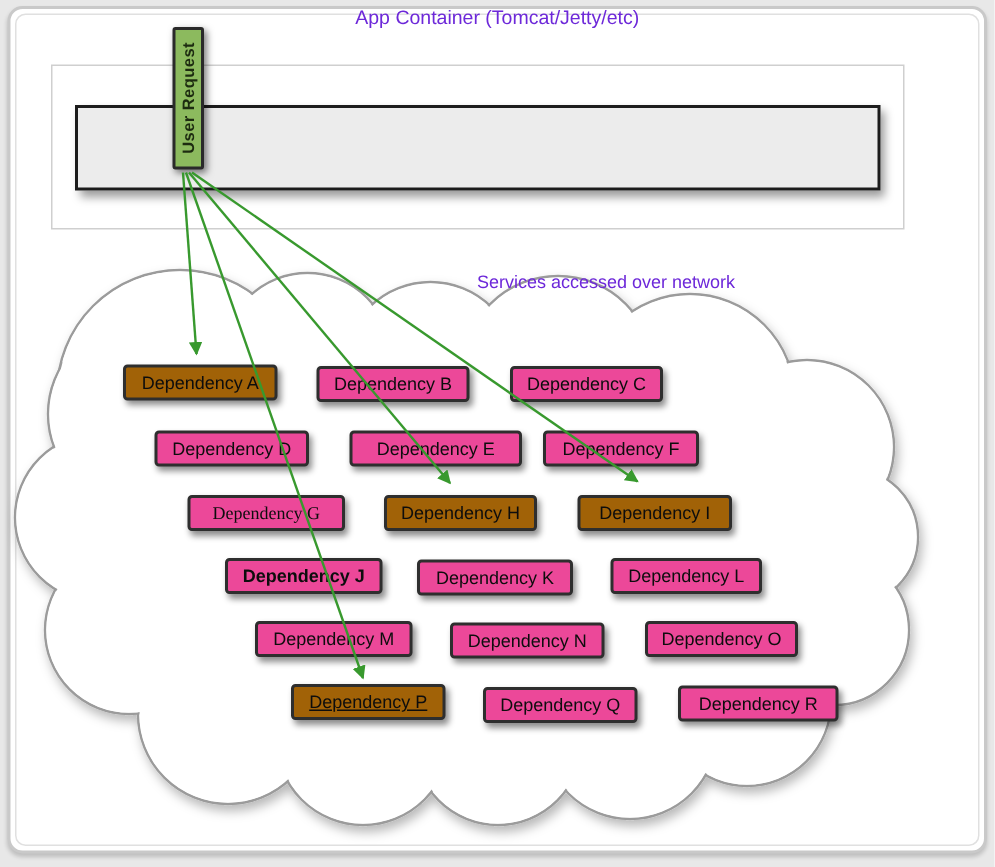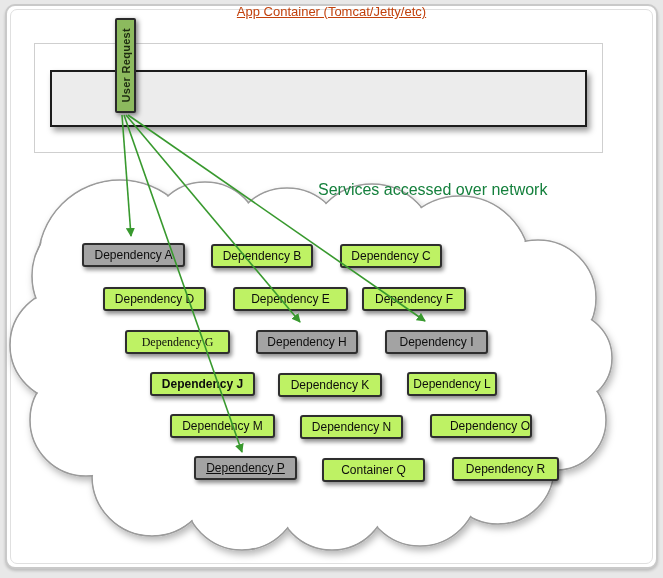--- a/index.html
+++ b/index.html
@@ -18,21 +18,21 @@
     position:absolute;inset:3px;border:1px solid #e0e0e0;border-radius:7px;
   }
 
   
   .app-container{
     position:absolute;left:34px;top:43px;width:567px;height:108px;
     border:1px solid #cfcfcf;background:#ffffff;z-index:2;
   }
   .app-title{
     position:absolute;left:0;top:4px;width:100%;text-align:center;
-    font-size:13px;color:#c2410c;z-index:3;text-decoration:underline;
+    font-size:13px;color:#6d28d9;z-index:3;
   }
   .gray-bar{
     position:absolute;left:50px;top:70px;width:537px;height:57px;
     background:#ececec;border:2px solid #1c1c1c;
     box-shadow:3px 4px 6px rgba(0,0,0,0.4);
     box-sizing:border-box;z-index:3;
   }
   .user-request{
     position:absolute;left:115px;top:18px;width:21px;height:95px;
     background:#8cba5e;border:2px solid #2a2a2a;border-radius:2px;
@@ -42,52 +42,52 @@
   }
   .user-request span{
     writing-mode:vertical-rl;transform:rotate(180deg);
     font-size:11px;font-weight:bold;color:#1d2b10;letter-spacing:0.3px;
     white-space:nowrap;
   }
 
   
   .net-caption{
     position:absolute;left:318px;top:181px;
-    font-size:16px;color:#15803d;z-index:2;
+    font-size:12px;color:#6d28d9;z-index:2;
   }
 
   
   .cloud-svg{position:absolute;left:0;top:0;z-index:1;}
   .arrow-svg{position:absolute;left:0;top:0;z-index:6;pointer-events:none;}
 
   
   .dep{
     position:absolute;height:24px;box-sizing:border-box;
-    background:#bef264;border:2px solid #2e2e2e;border-radius:3px;
+    background:#ec4899;border:2px solid #2e2e2e;border-radius:3px;
     box-shadow:2px 3px 4px rgba(0,0,0,0.45);
     font-size:12px;color:#0d0d0d;text-align:center;line-height:20px;
     z-index:5;white-space:nowrap;
   }
-  .dep.green{background:#a3a3a3;}
+  .dep.green{background:#a16207;}
 
   .pos-a{left:82px;top:243px;width:103px;}
   .pos-b{left:211px;top:244px;width:102px;}
   .pos-c{left:340px;top:244px;width:102px;}
   .pos-d{left:103px;top:287px;width:103px;}
   .pos-e{left:233px;top:287px;width:115px;}
   .pos-f{left:362px;top:287px;width:104px;}
   .pos-g{left:125px;top:330px;width:105px;font-family:Liberation Serif, serif;}
   .pos-h{left:256px;top:330px;width:102px;}
   .pos-i{left:385px;top:330px;width:103px;}
   .pos-j{left:150px;top:372px;width:105px;font-weight:bold;}
   .pos-k{left:278px;top:373px;width:104px;text-align:center;}
-  .pos-l{left:407px;top:372px;width:90px;}
+  .pos-l{left:407px;top:372px;width:101px;}
   .pos-m{left:170px;top:414px;width:105px;}
   .pos-n{left:300px;top:415px;width:103px;}
-  .pos-o{left:430px;top:414px;width:102px;text-align:right;}
+  .pos-o{left:430px;top:414px;width:102px;}
   .pos-p{left:194px;top:456px;width:103px;text-decoration:underline;}
   .pos-q{left:322px;top:458px;width:103px;}
   .pos-r{left:452px;top:457px;width:107px;}
 </style>
 </head>
 <body>
 
 <div class="frame-outer">
   <div class="frame-inner"></div>
 </div>
@@ -155,21 +155,21 @@
 <div class="dep pos-g">Dependency G</div>
 <div class="dep green pos-h">Dependency H</div>
 <div class="dep green pos-i">Dependency I</div>
 <div class="dep pos-j">Dependency J</div>
 <div class="dep pos-k">Dependency K</div>
 <div class="dep pos-l">Dependency L</div>
 <div class="dep pos-m">Dependency M</div>
 <div class="dep pos-n">Dependency N</div>
 <div class="dep pos-o">Dependency O</div>
 <div class="dep green pos-p">Dependency P</div>
-<div class="dep pos-q">Container Q</div>
+<div class="dep pos-q">Dependency Q</div>
 <div class="dep pos-r">Dependency R</div>
 
 <svg class="arrow-svg" width="663" height="578" viewBox="0 0 663 578">
   <defs>
     <marker id="ah" markerUnits="userSpaceOnUse" markerWidth="10" markerHeight="9" refX="8" refY="4.5" orient="auto">
       <path d="M0,0 L9,4.5 L0,9 z" fill="#38992e"></path>
     </marker>
   </defs>
   <g stroke="#38992e" stroke-width="1.6" fill="none">
     <line x1="122" y1="115" x2="131" y2="236" marker-end="url(#ah)"></line>

